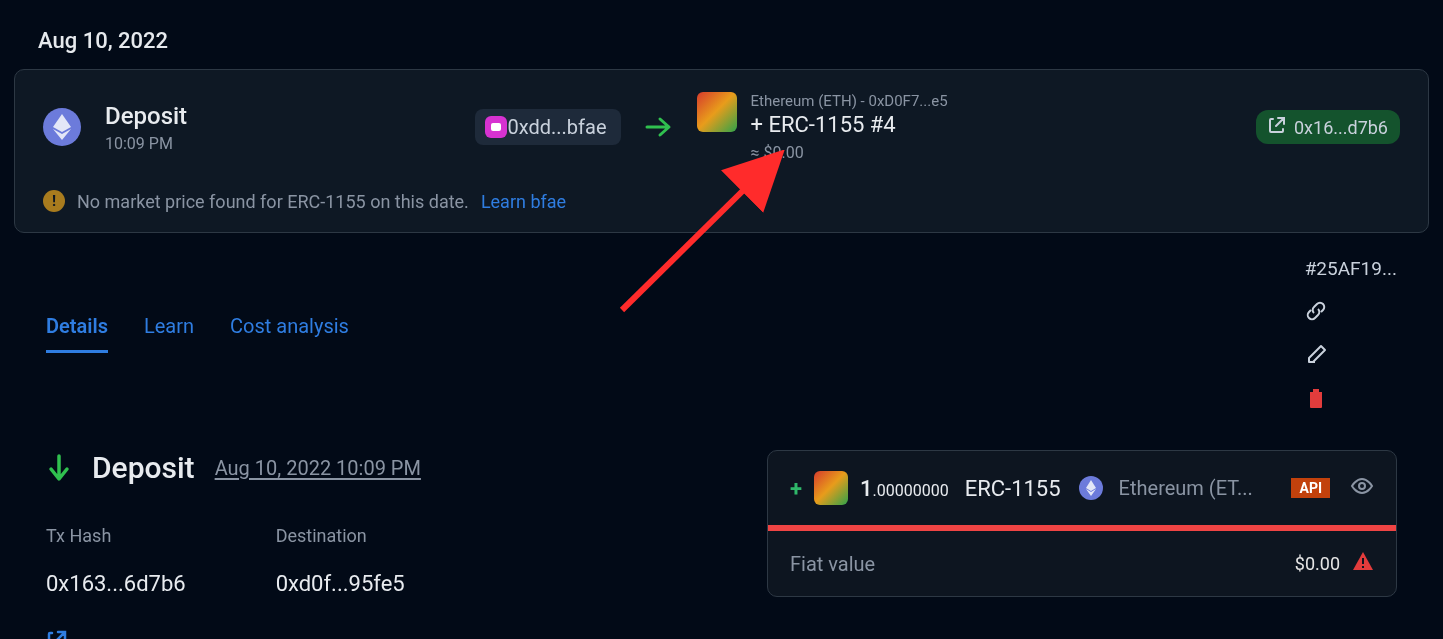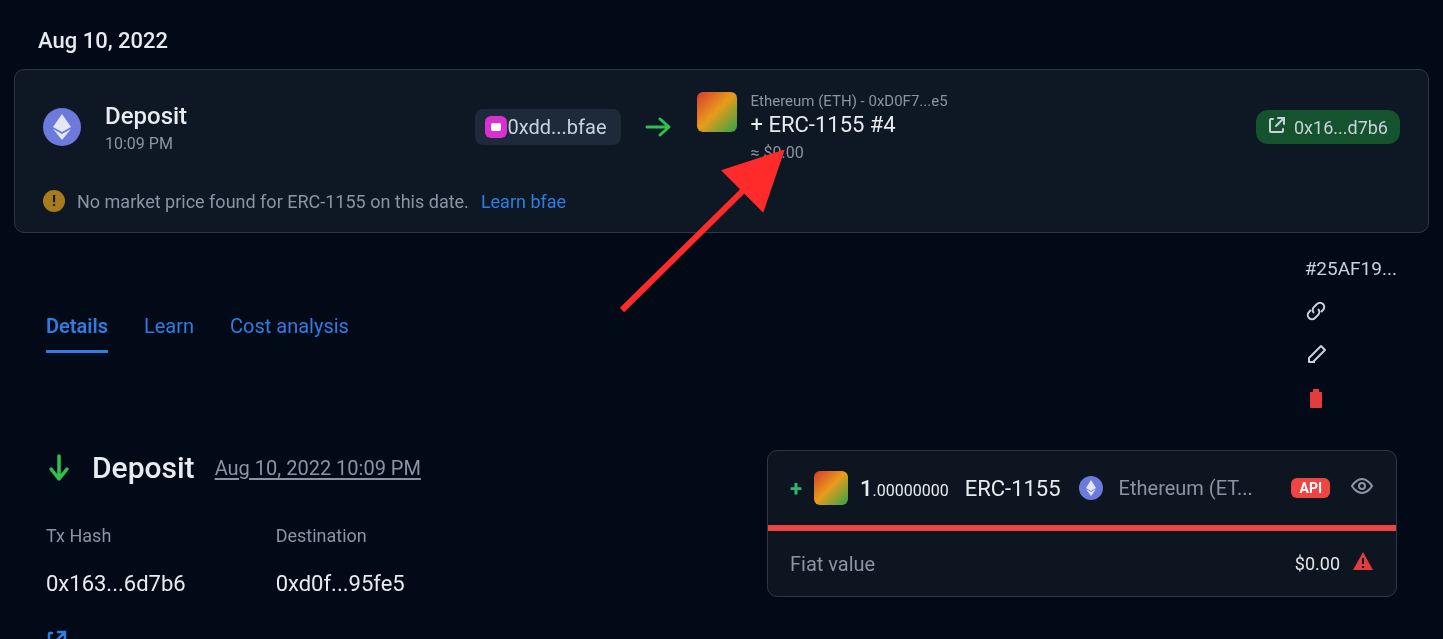--- a/index.html
+++ b/index.html
@@ -109,22 +109,22 @@
   .plus-sq { color:#2fb86a; font-size:22px; font-weight:700; }
   .amount-int { font-size:22px; color:#e8ebef; font-weight:500; }
   .amount-dec { font-size:16px; color:#e8ebef; }
   .asset-sym { font-size:22px; color:#e8ebef; margin-left:4px; }
   .eth-mini {
     width:24px; height:24px; border-radius:50%; background:#6c7bdb;
     display:flex; align-items:center; justify-content:center; margin-left:6px;
   }
   .net-name { font-size:20px; color:#8a94a3; margin-left:4px; }
   .api-badge {
-    background:#ef4444; color:#fff; font-size:14px; font-weight:700;
-    border-radius:6px; padding:2px 8px; margin-left:auto;
+    background:#c2410c; color:#fff; font-size:14px; font-weight:700;
+    border-radius:0; padding:2px 8px; margin-left:auto;
   }
   .eye-icon { color:#8a94a3; margin-left:8px; cursor:pointer; }
   .fiat-row {
     display:flex; align-items:center; justify-content:space-between;
     padding:20px 22px; border-top:6px solid #ef4444; font-size:20px;
   }
   .fiat-label { color:#8a94a3; }
   .fiat-right { display:flex; align-items:center; gap:12px; }
   .fiat-val { color:#e5e5e5; font-size:18px; }
   .alert-tri svg path { fill:#e23c3c; }

